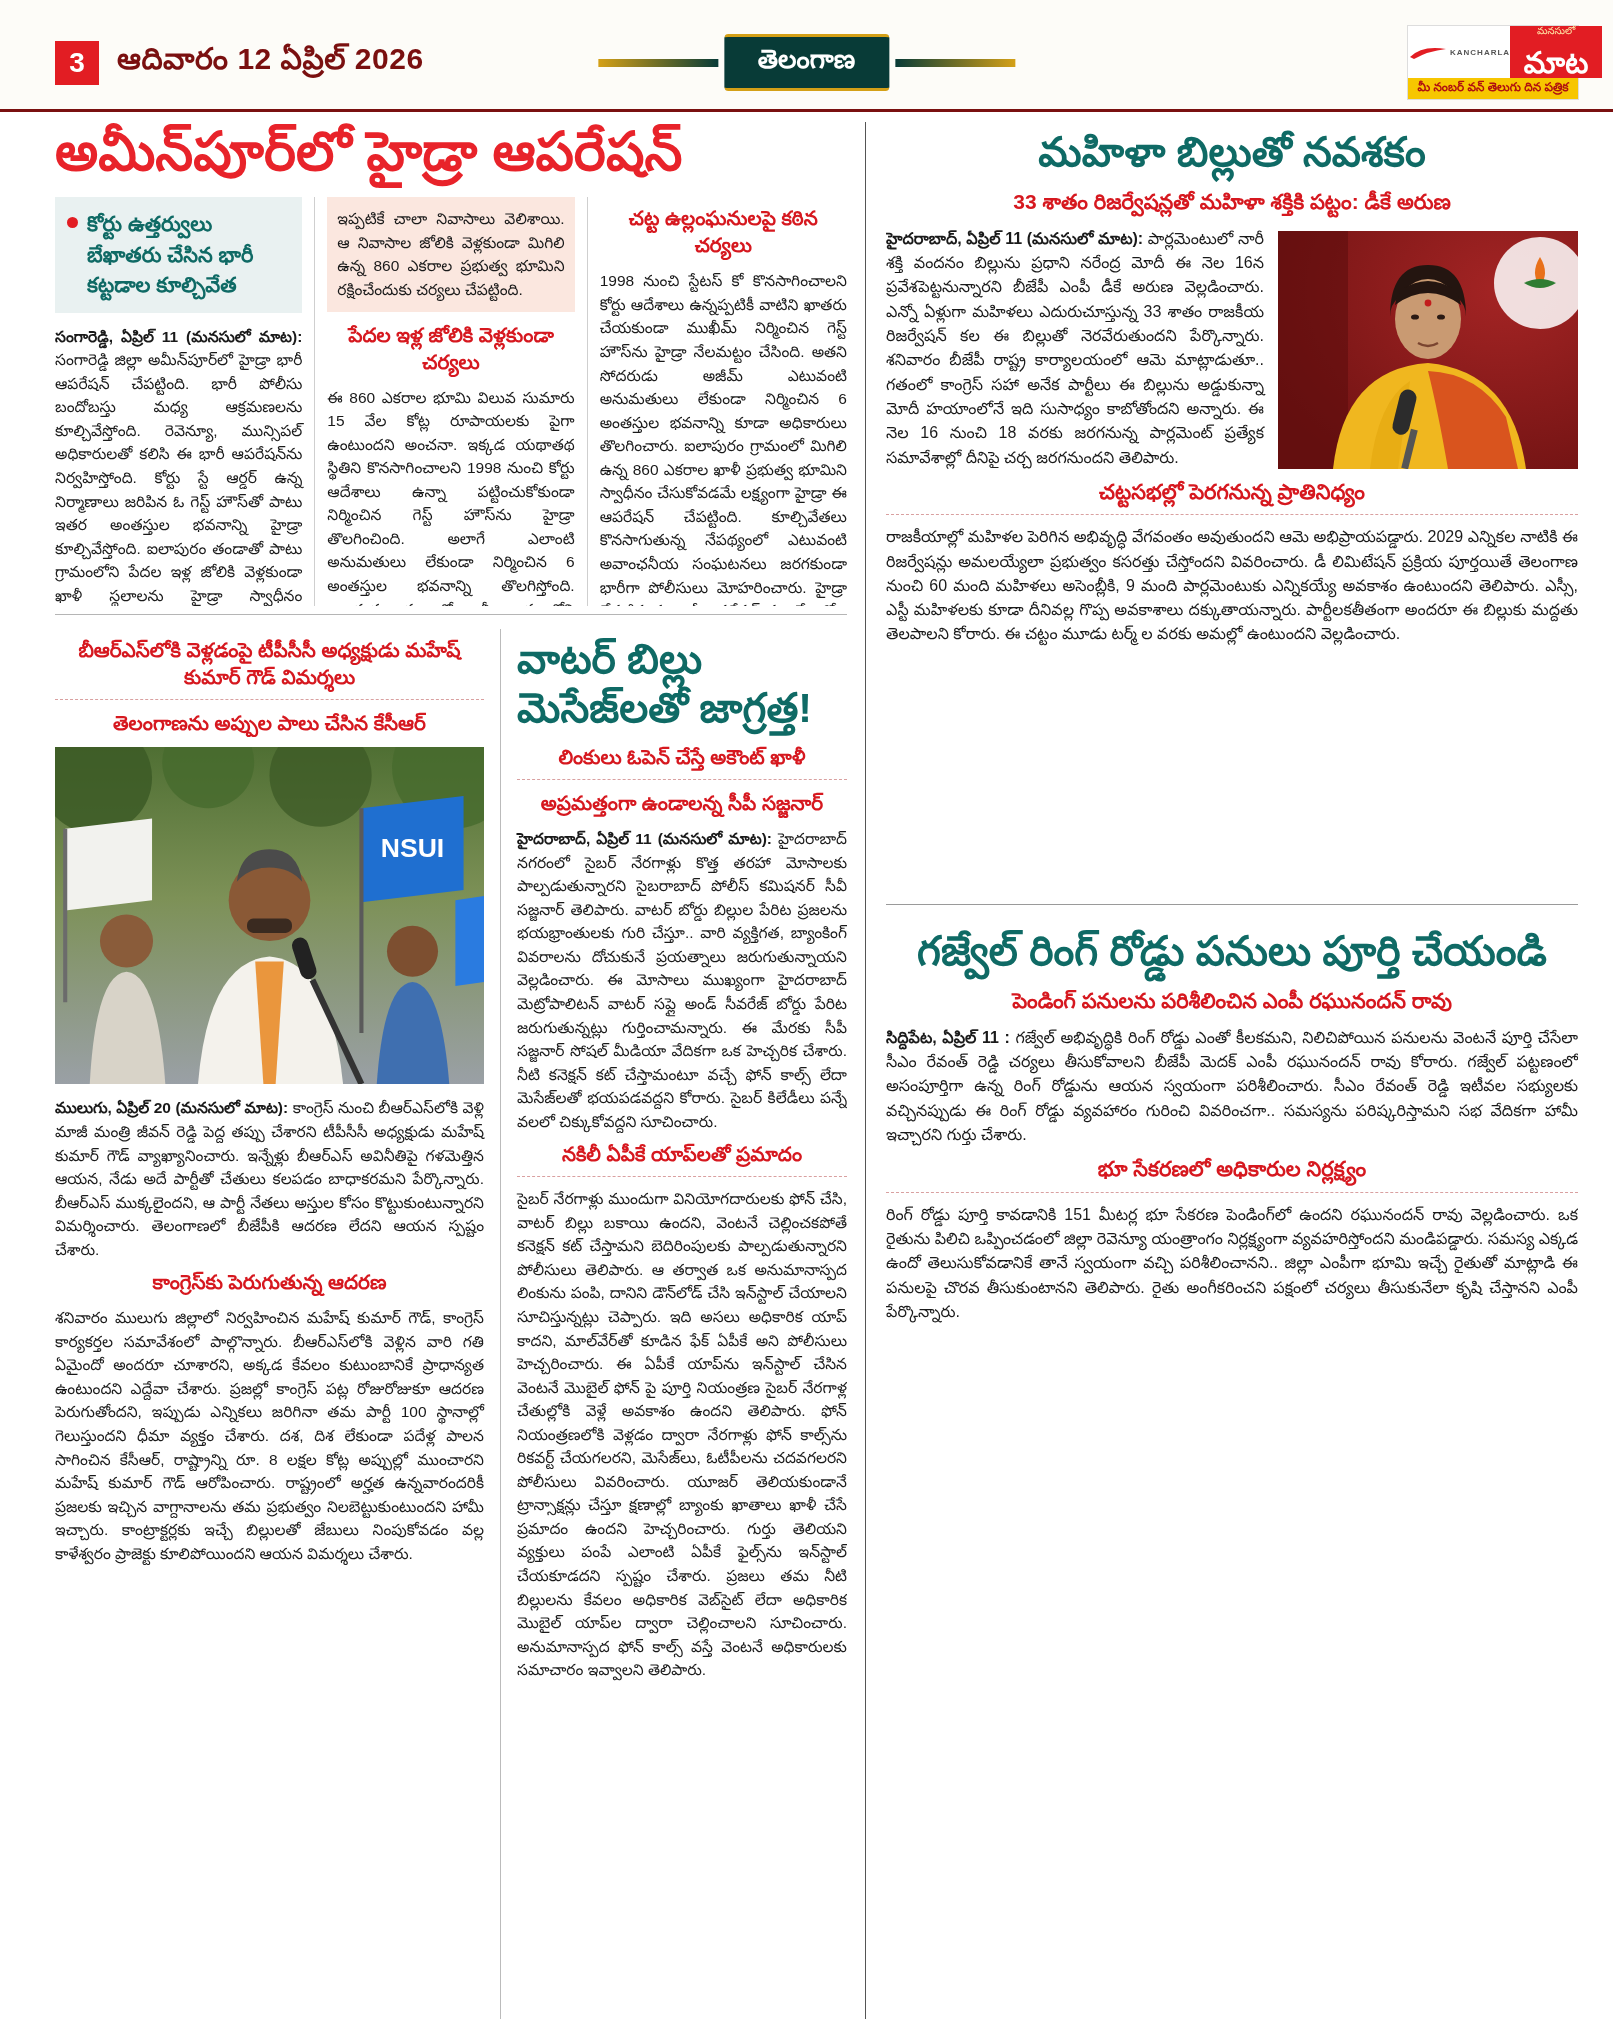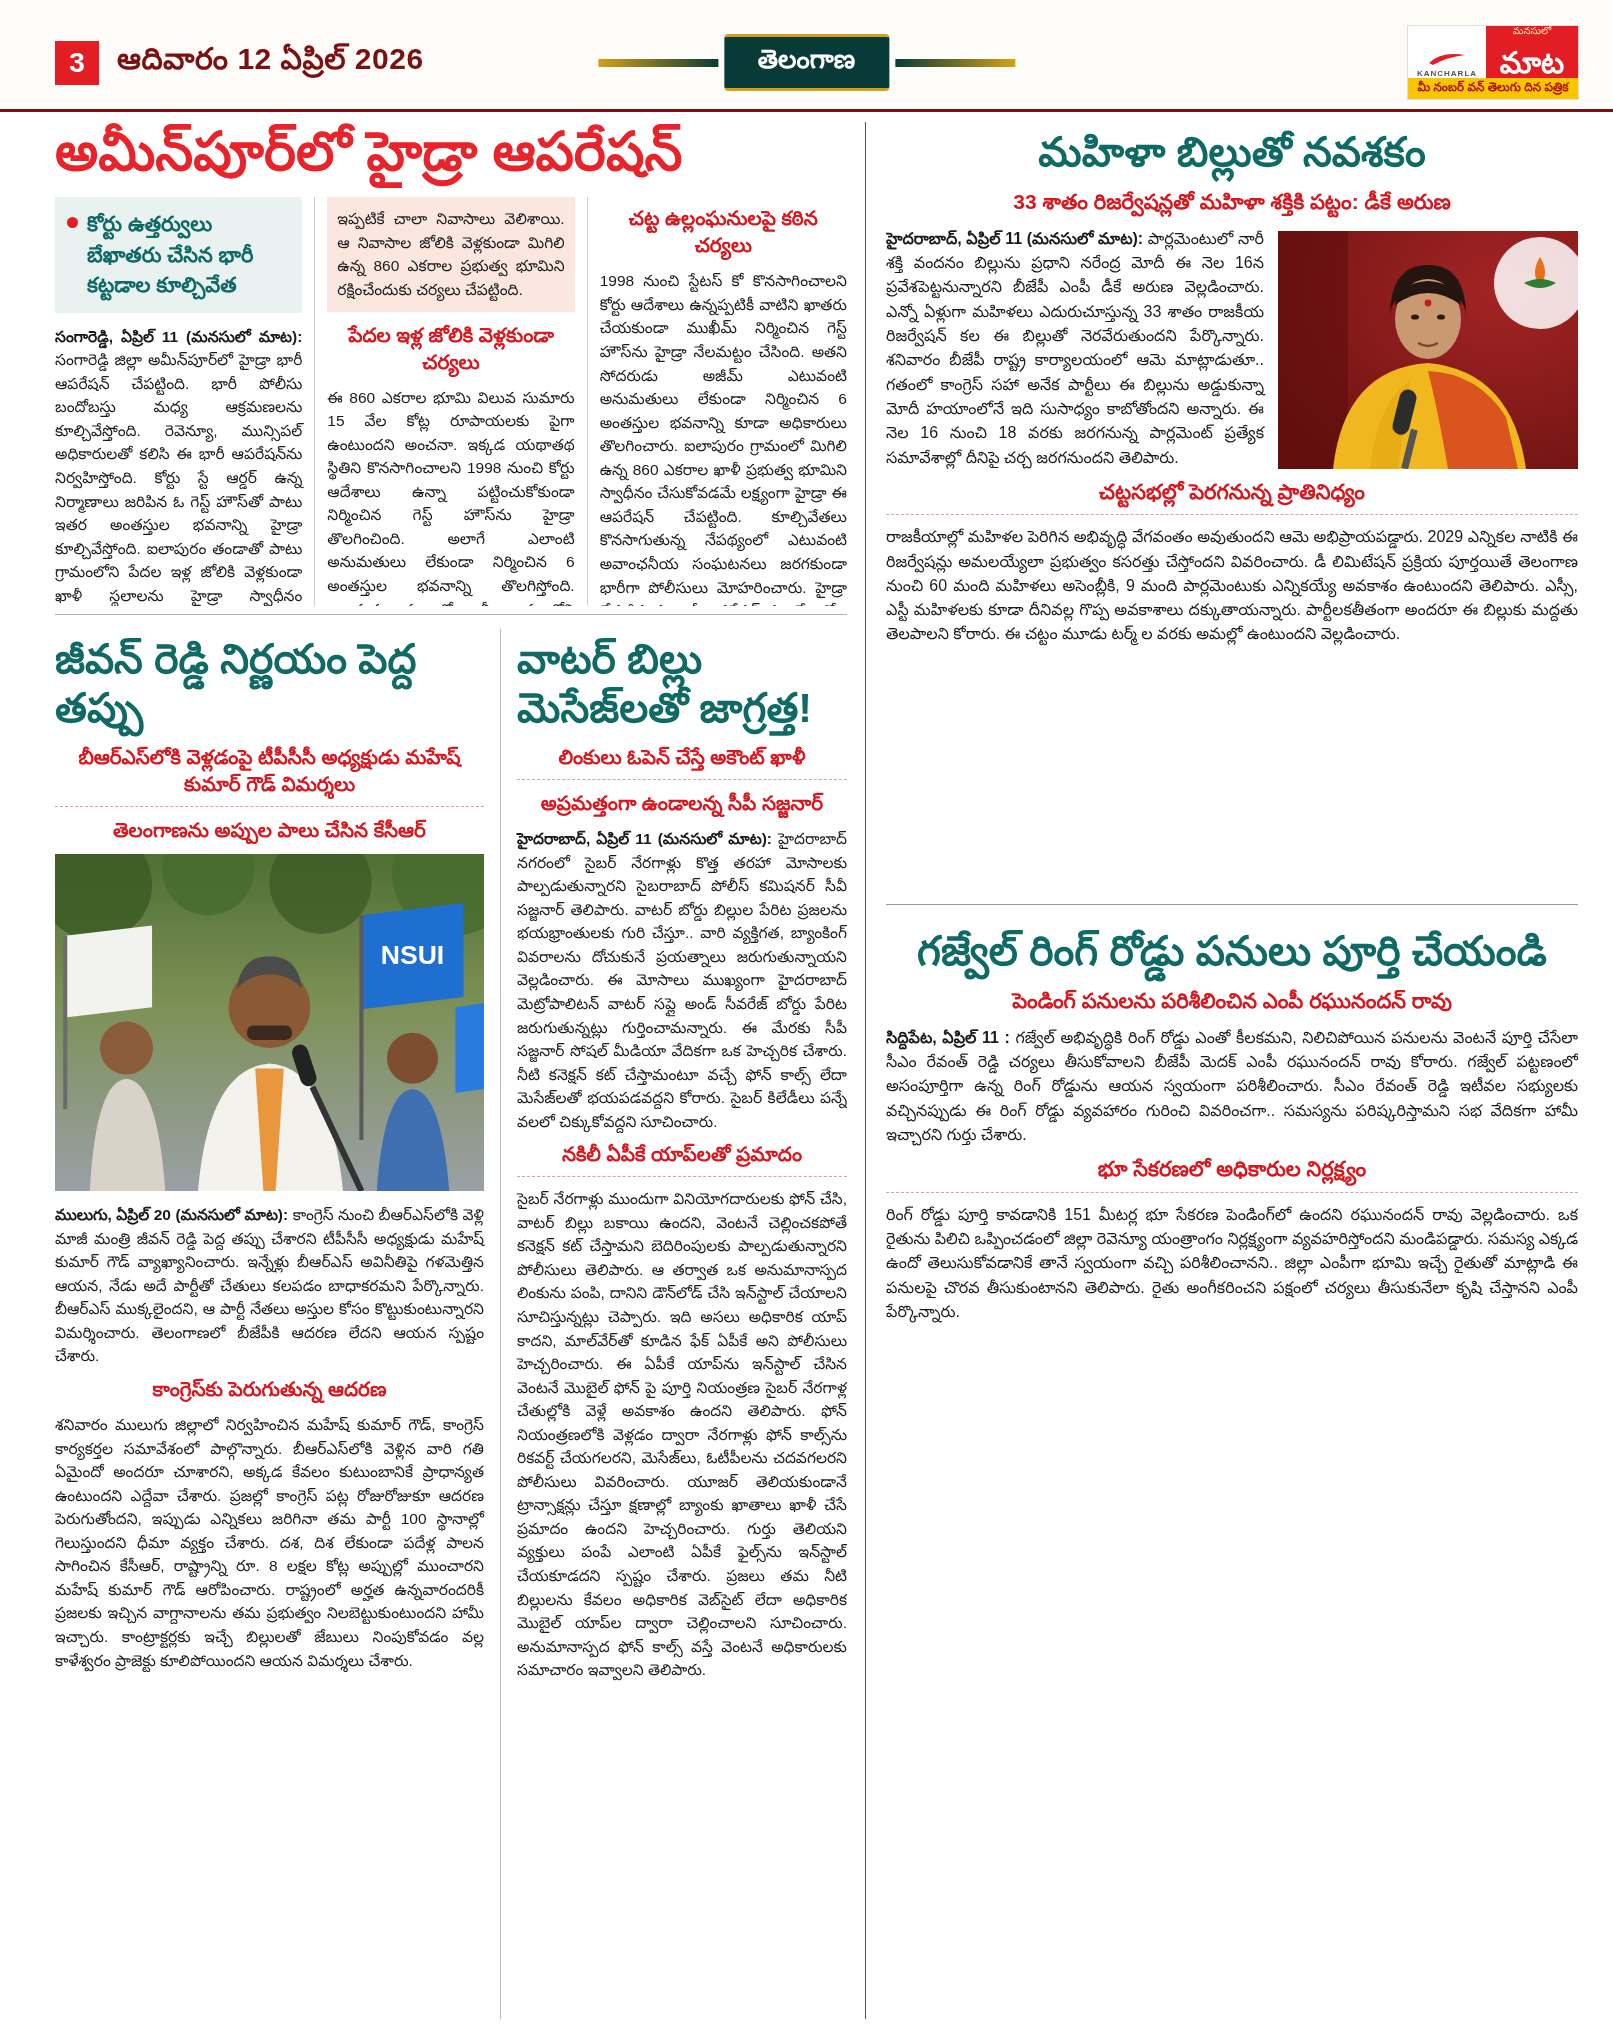--- a/index.html
+++ b/index.html
@@ -27,21 +27,21 @@
     background:#083b37; color:#fff; font-weight:bold; font-size:26px;
     padding:7px 34px; border-top:3px solid #d4a017; border-bottom:3px solid #d4a017;
     border-radius:4px;
   }
   .banner-wing { position:absolute; top:50%; width:120px; height:8px;
     background:linear-gradient(90deg,#d4a017,#083b37); transform:translateY(-50%); }
   .banner-wing.left { right:100%; margin-right:6px; }
   .banner-wing.right { left:100%; margin-left:6px; background:linear-gradient(270deg,#d4a017,#083b37); }
   .logo { margin-left:auto; width:170px; display:flex; flex-direction:column; box-shadow:0 0 0 1px #ddd; }
   .logo-top-row { display:flex; height:52px; }
-  .logo-left { flex:1; background:#fff; display:flex; flex-direction:column; align-items:center; justify-content:flex-end; gap:2px; }
+  .logo-left { flex:1; background:#fff; display:flex; flex-direction:row; align-items:center; justify-content:flex-start; gap:2px; }
   .logo-left .swoosh { width:40px; height:18px; }
   .logo-left .kan { font-size:8px; letter-spacing:1px; color:#555; font-weight:bold; }
   .logo-red { flex:0 0 92px; background:#e21d23; color:#fff; display:flex; flex-direction:column; align-items:center; justify-content:space-between; line-height:1; }
   .logo-red .small { font-size:10px; color:#ffe9a8; margin-bottom:2px; }
   .logo-red .big { font-size:30px; font-weight:bold; }
   .logo-strip { background:#f7c600; color:#b01010; font-size:12px; font-weight:bold; text-align:center; padding:2px 0; }
 
   
   .content { display:flex; padding:10px 35px 0 55px; gap:0; }
   .left-region { flex:0 0 810px; padding-right:18px; }
@@ -148,21 +148,20 @@
             <h3 class="red-subhead">చట్ట ఉల్లంఘనులపై కఠిన చర్యలు</h3>
             <p class="body">1998 నుంచి స్టేటస్ కో కొనసాగించాలని కోర్టు ఆదేశాలు ఉన్నప్పటికీ వాటిని ఖాతరు చేయకుండా ముఖీమ్ నిర్మించిన గెస్ట్ హౌస్‌ను హైడ్రా నేలమట్టం చేసింది. అతని సోదరుడు అజీమ్ ఎటువంటి అనుమతులు లేకుండా నిర్మించిన 6 అంతస్తుల భవనాన్ని కూడా అధికారులు తొలగించారు. ఐలాపురం గ్రామంలో మిగిలి ఉన్న 860 ఎకరాల ఖాళీ ప్రభుత్వ భూమిని స్వాధీనం చేసుకోవడమే లక్ష్యంగా హైడ్రా ఈ ఆపరేషన్ చేపట్టింది. కూల్చివేతలు కొనసాగుతున్న నేపథ్యంలో ఎటువంటి అవాంఛనీయ సంఘటనలు జరగకుండా భారీగా పోలీసులు మోహరించారు. హైడ్రా చేపట్టిన ఈ భారీ ఆపరేషన్ వల్ల వేల కోట్ల విలువైన ప్రభుత్వ భూమి అన్యాక్రాంతం కాకుండా కాపాడగలిగారు.</p>
           </div>
 
         </div>
       </section>
 
       <div class="mid-band">
 
         <section class="col-jeevan">
-          <h2 class="teal-headline">జీవన్ రెడ్డి నిర్ణయం పెద్ద తప్పు</h2>
           <h3 class="red-subhead dashed">బీఆర్ఎస్‌లోకి వెళ్లడంపై టీపీసీసీ అధ్యక్షుడు మహేష్ కుమార్ గౌడ్ విమర్శలు</h3>
           <h3 class="red-subhead">తెలంగాణను అప్పుల పాలు చేసిన కేసీఆర్</h3>
 
           <div class="photo">
             <svg viewBox="0 0 420 330" preserveAspectRatio="none">
               <defs>
                 <linearGradient id="gbg" x1="0" y1="0" x2="0" y2="1">
                   <stop offset="0" stop-color="#4f6f33"></stop>
                   <stop offset="0.45" stop-color="#7d9157"></stop>
                   <stop offset="1" stop-color="#9aa0a6"></stop>

